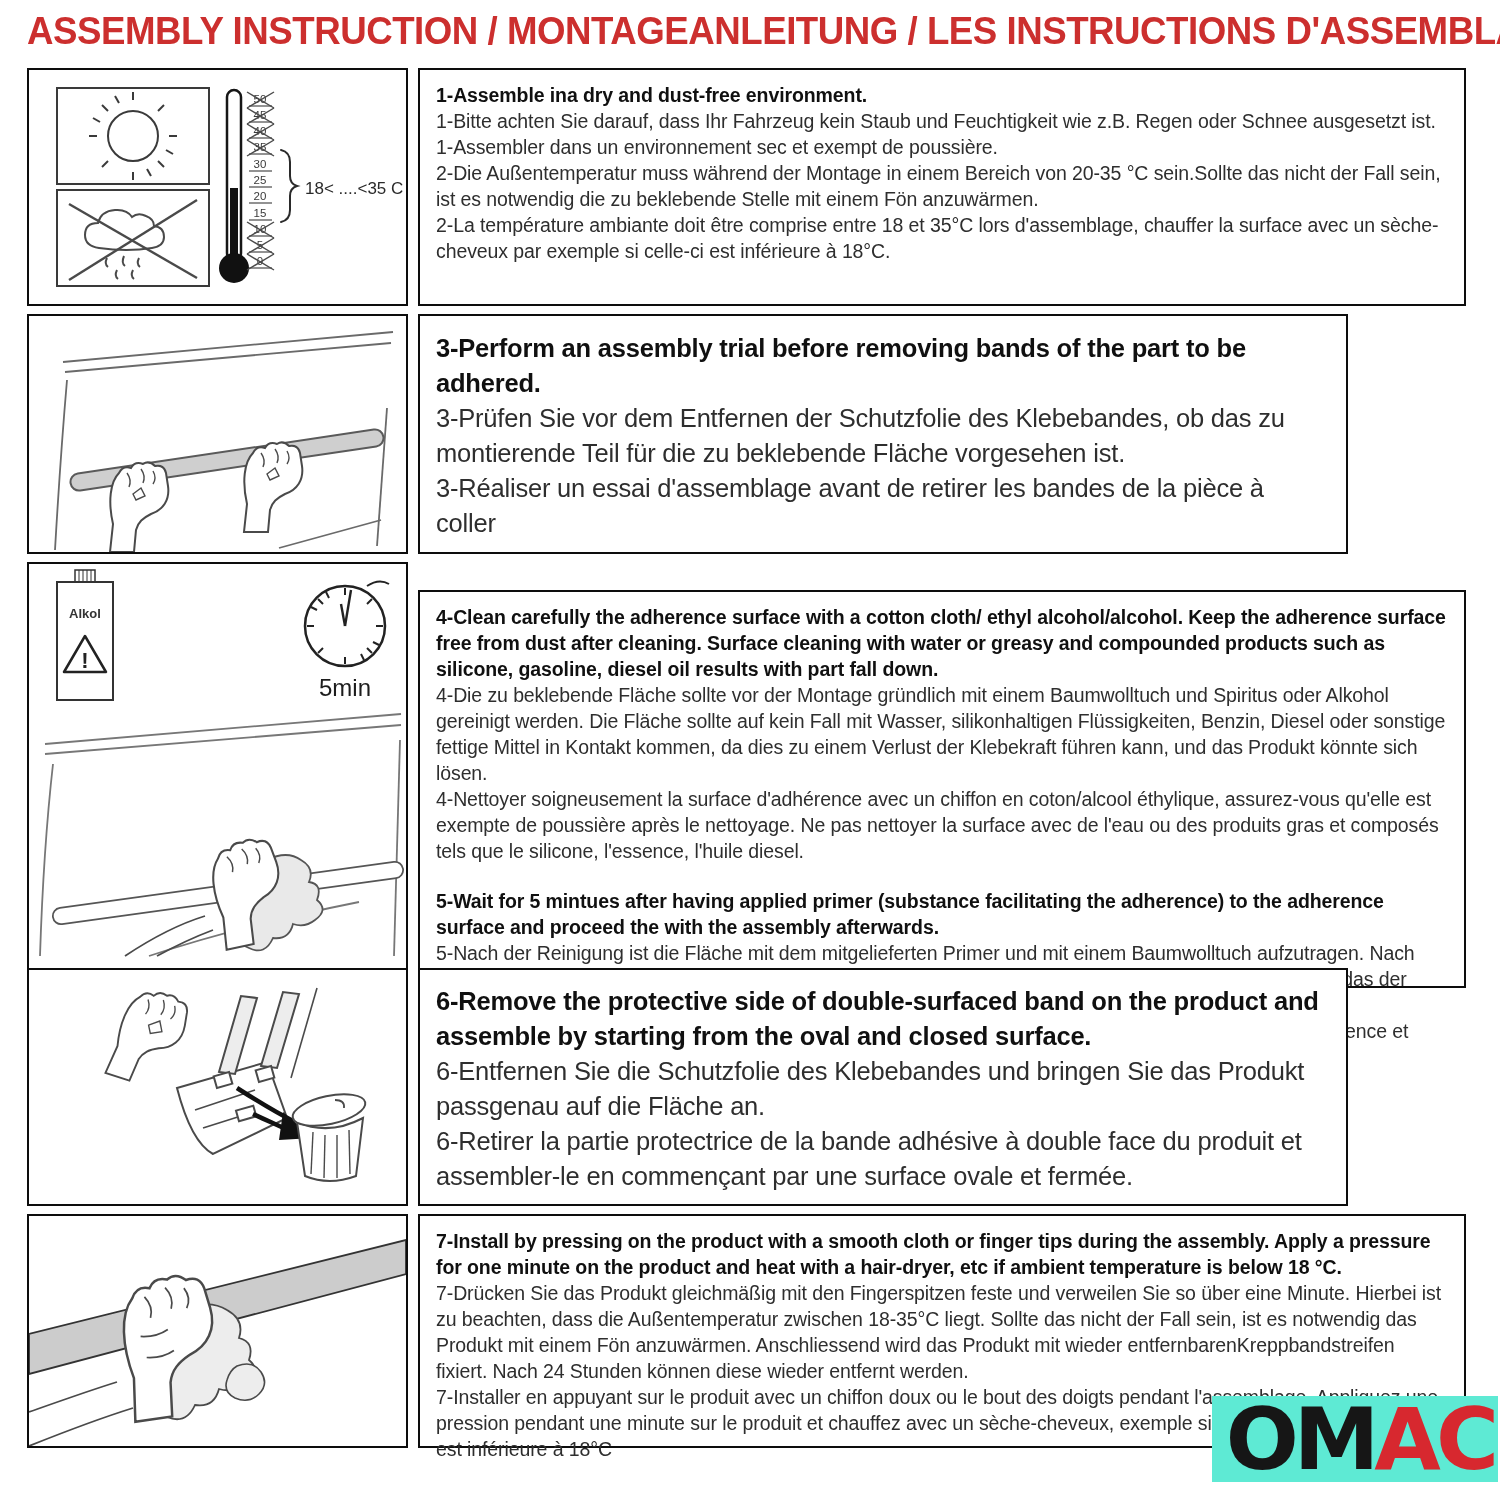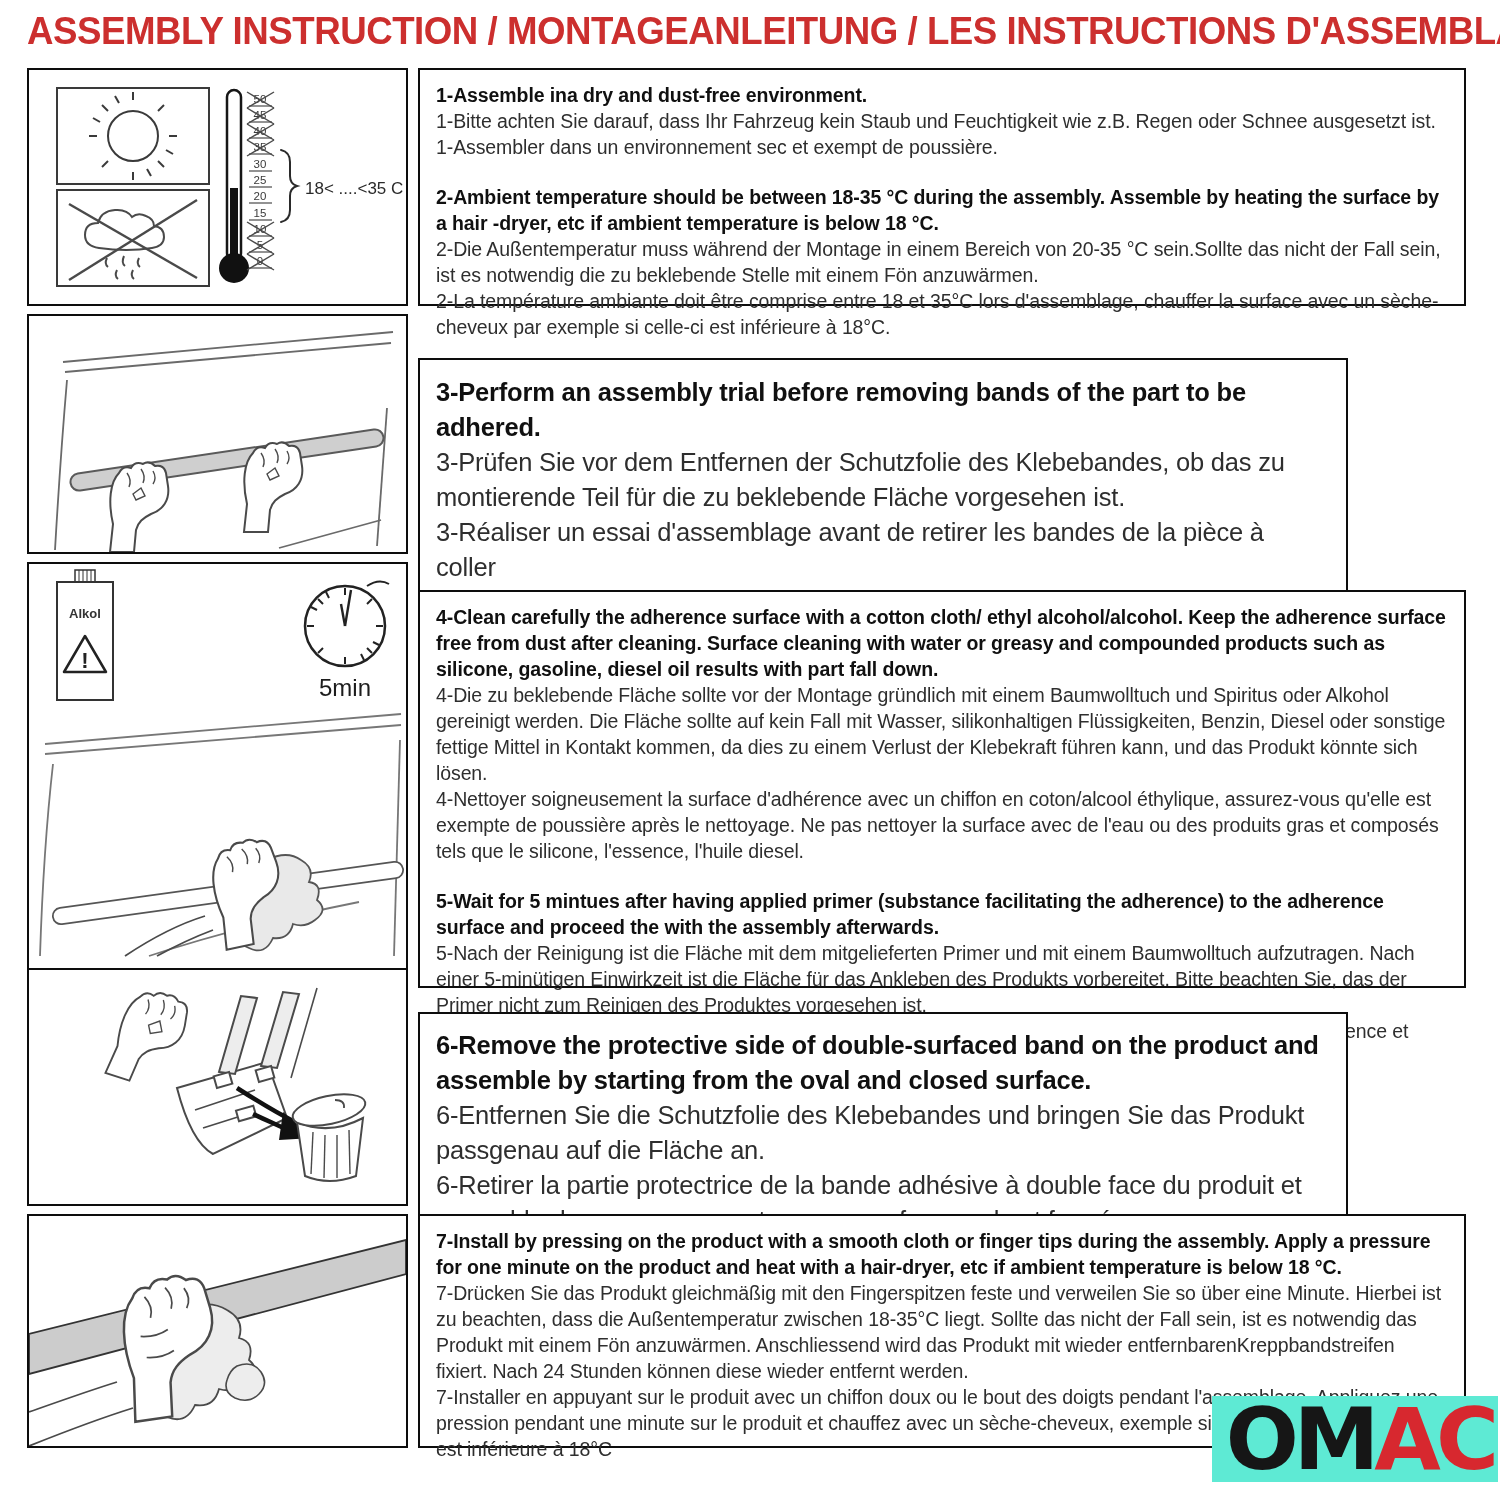--- a/index.html
+++ b/index.html
@@ -10,21 +10,21 @@
     top:10px;left:27px;width:1470px;
     font-size:38px;font-weight:800;letter-spacing:-0.5px;white-space:nowrap;
     transform:scaleX(0.965);transform-origin:left center;
   }
   .box{position:absolute;border:2px solid #0d0d0d;background:#fff;box-sizing:border-box;}
   .imgbox{left:27px;width:381px;}
   .txtbox{left:418px;width:1048px;padding:12px 16px 8px 16px;}
   .vcenter{display:flex;flex-direction:column;justify-content:center;}
   p{margin:0;}
   .sm{font-size:19.5px;line-height:26px;color:#2e2e2e;letter-spacing:-0.1px;}
-  .lg{font-size:25.5px;line-height:35px;color:#2e2e2e;max-width:930px;letter-spacing:-0.2px;margin-top:44px;}
+  .lg{font-size:25.5px;line-height:35px;color:#2e2e2e;max-width:930px;letter-spacing:-0.2px;}
   .b{font-weight:700;color:#101010;}
   .gap{margin-top:24px;}
   svg{display:block;}
   .logo{
     right:2px;top:1396px;background:#5eead4;padding:0 4px 0 14px;
     font-weight:800;font-size:86px;line-height:86px;letter-spacing:-5px;
     font-family:"DejaVu Sans", sans-serif;white-space:nowrap;
   }
   .logo .lb{color:#161616;}
   .logo .lr{color:#d7282f;}
@@ -125,21 +125,20 @@
       <path d="M252,80 Q261,82 261,92 L261,106 Q261,114 268,116 Q261,118 261,126 L261,140 Q261,150 252,152" fill="none" stroke="#2a2a2a" stroke-width="2" stroke-linecap="round"></path>
       <text x="276" y="124" font-size="17" fill="#2a2a2a" font-family="Liberation Sans, sans-serif">18&lt; ....&lt;35 C</text>
     </g>
   </svg>
 </div>
 
 <div class="box txtbox sm" style="top:68px;height:238px;">
   <p class="b">1-Assemble ina dry and dust-free environment.</p>
   <p>1-Bitte achten Sie darauf, dass Ihr Fahrzeug kein Staub und Feuchtigkeit wie z.B. Regen oder Schnee ausgesetzt ist.</p>
   <p>1-Assembler dans un environnement sec et exempt de poussière.</p>
-  <p class="b gap">2-Ambient temperature should be between 18-35 °C  during the assembly. Assemble by heating the surface by a hair -dryer, etc if ambient temperature is below 18 °C.</p>
   <p>2-Die Außentemperatur muss während der Montage in einem Bereich von 20-35 °C  sein.Sollte das nicht der Fall sein, ist es notwendig die zu beklebende Stelle mit einem Fön anzuwärmen.</p>
   <p>2-La température ambiante doit être comprise entre 18 et 35°C lors d'assemblage, chauffer la surface avec un sèche-cheveux par exemple si celle-ci est inférieure à 18°C.</p>
 </div>
 
 <div class="box imgbox" style="top:314px;height:240px;">
   <svg width="377" height="236" viewBox="0 0 377 236">
     <g fill="none" stroke="#6a6a6a" stroke-width="1.8">
       <path d="M34,46 L364,16"></path>
       <path d="M36,56 L362,27"></path>
       <path d="M38,64 C33,122 29,182 26,234"></path>

